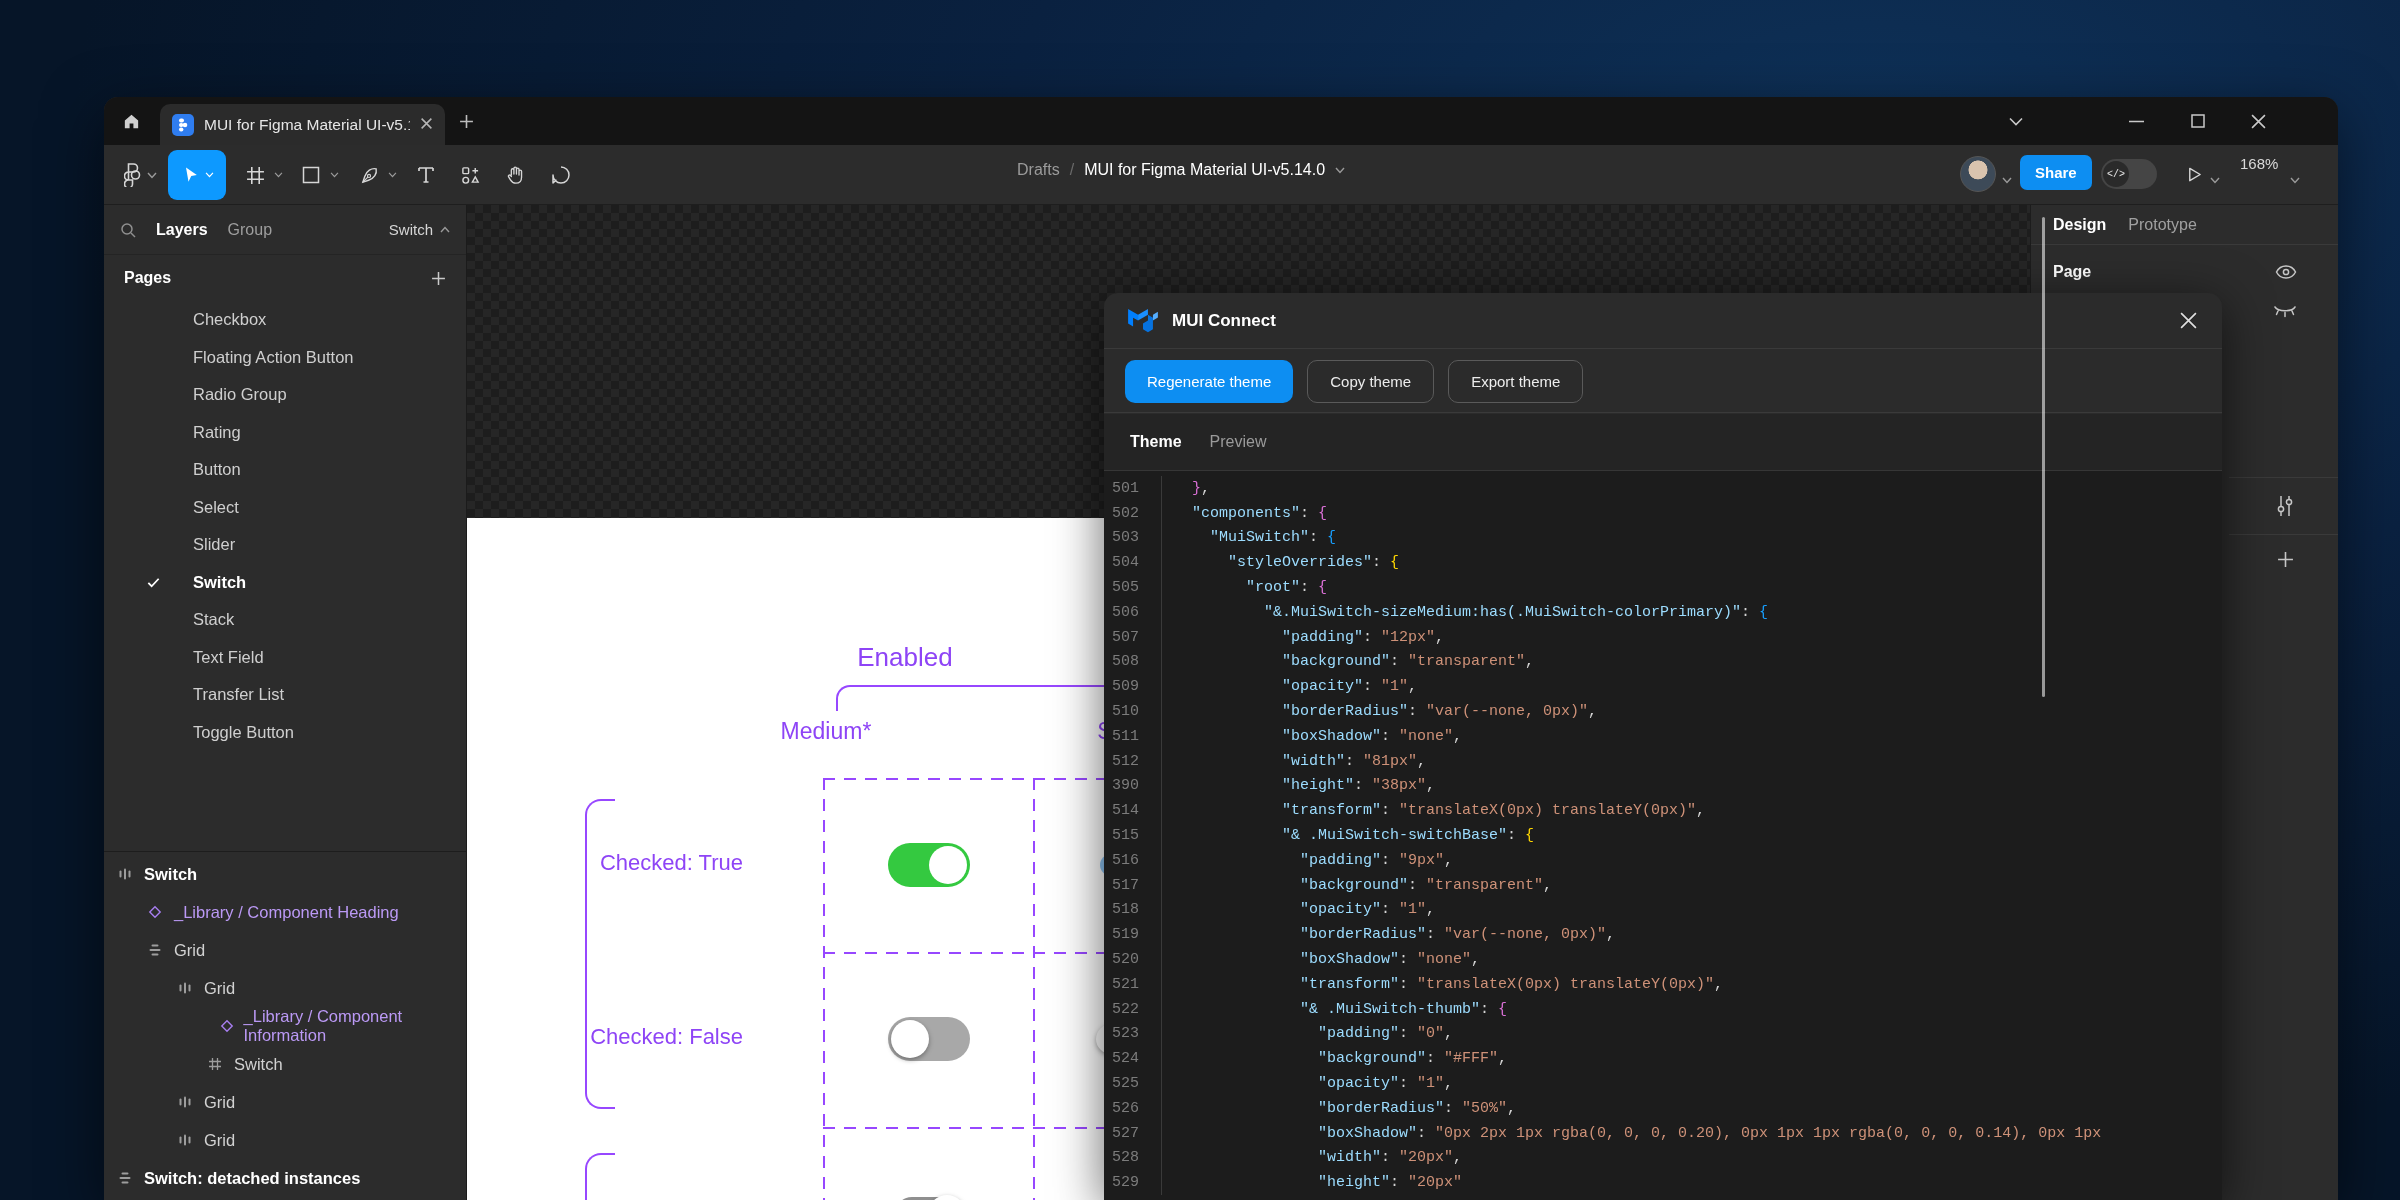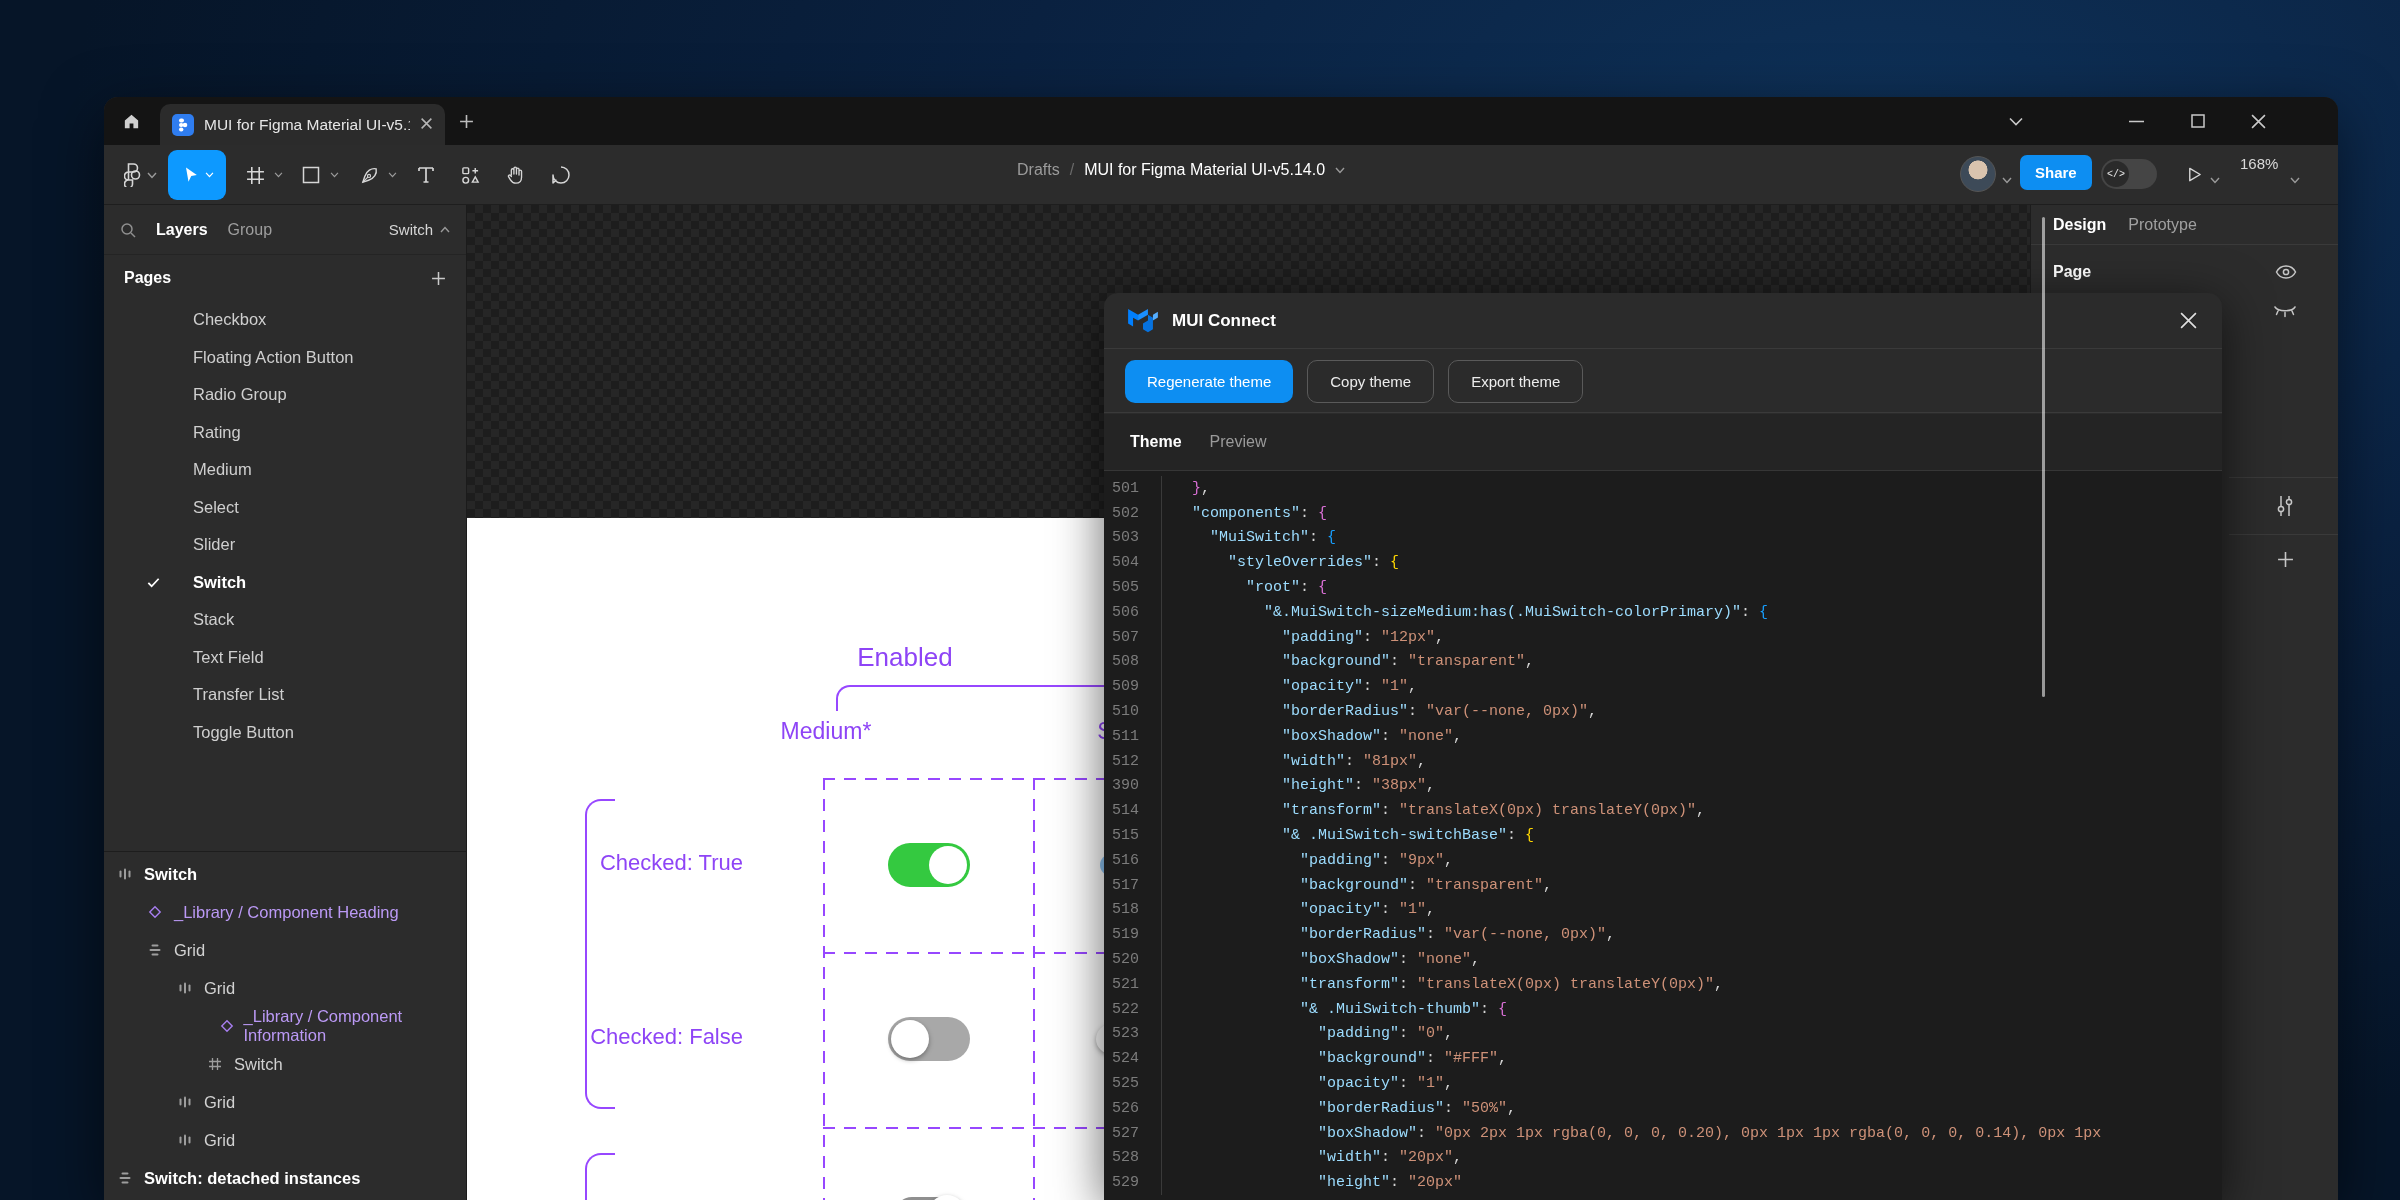--- a/index.html
+++ b/index.html
@@ -300,21 +300,21 @@
           <div class="page-row">
             <span class="pcheck"></span>
             <span class="plabel">Radio Group</span>
           </div>
           <div class="page-row">
             <span class="pcheck"></span>
             <span class="plabel">Rating</span>
           </div>
           <div class="page-row">
             <span class="pcheck"></span>
-            <span class="plabel">Medium</span>
+            <span class="plabel">Button</span>
           </div>
           <div class="page-row">
             <span class="pcheck"></span>
             <span class="plabel">Select</span>
           </div>
           <div class="page-row">
             <span class="pcheck"></span>
             <span class="plabel">Slider</span>
           </div>
           <div class="page-row checked">

